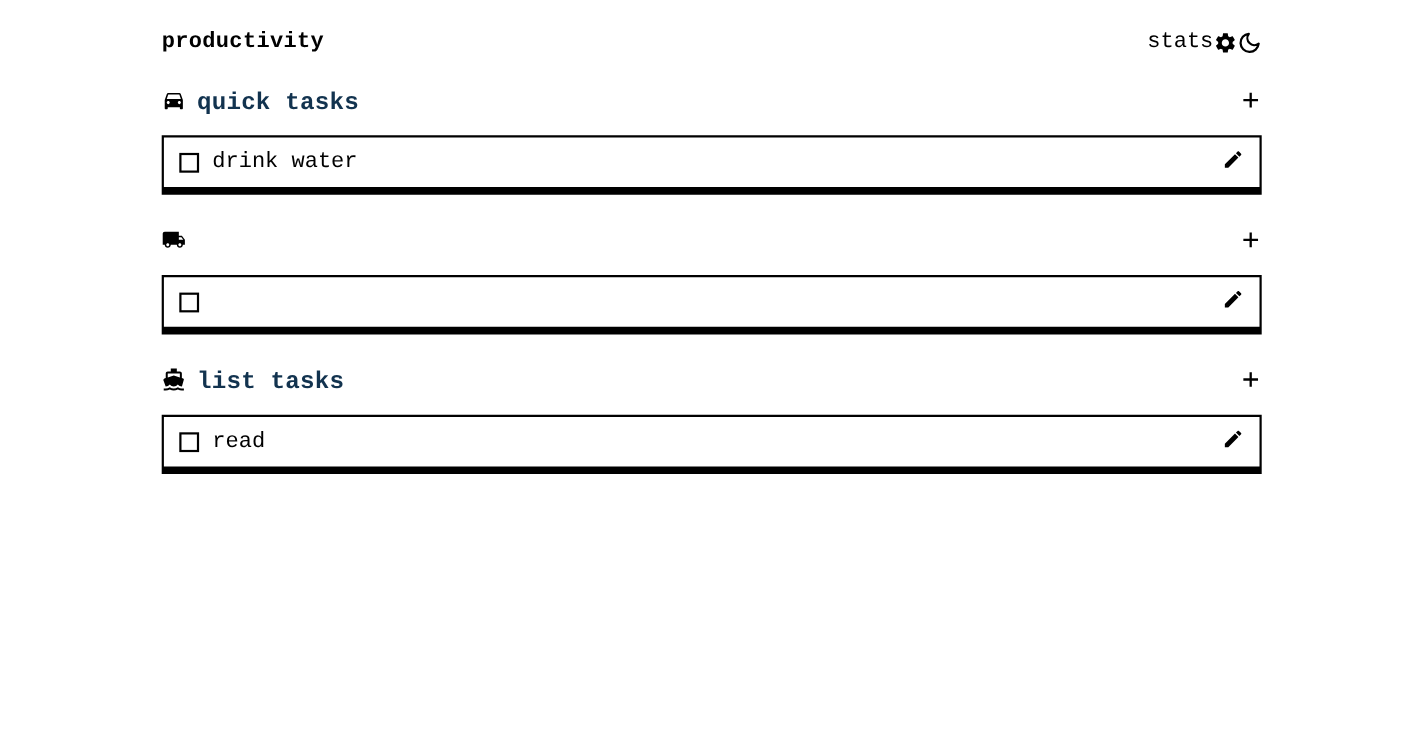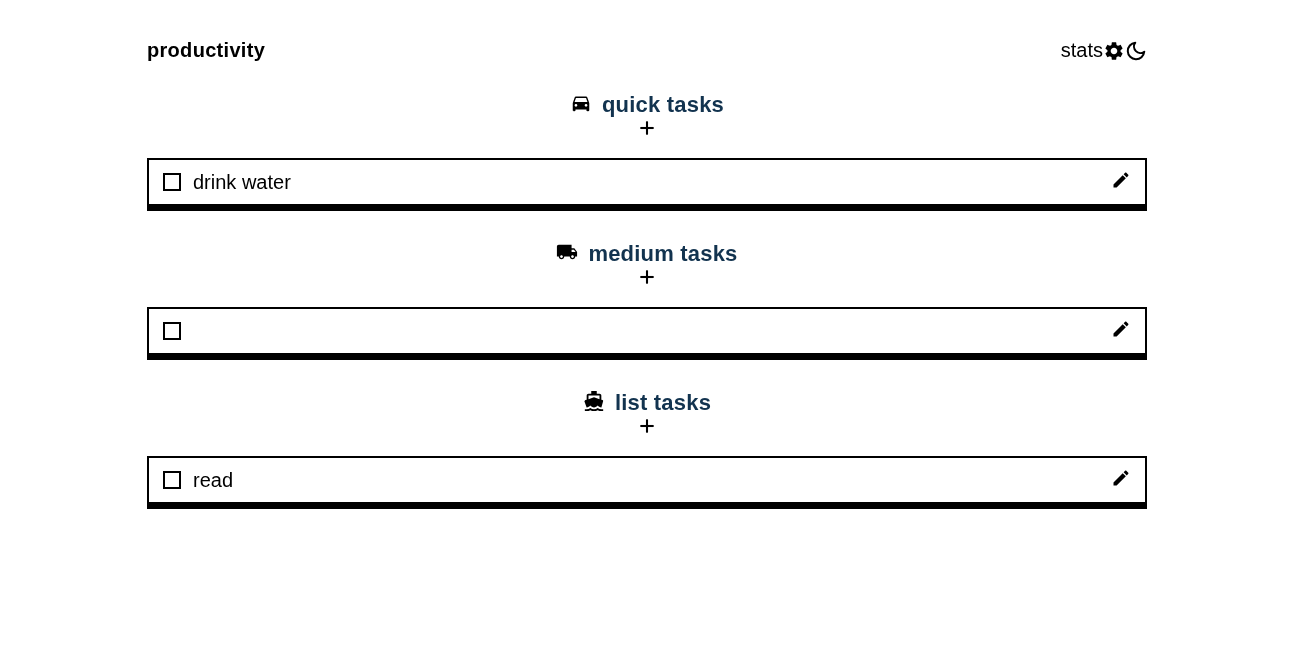--- a/index.html
+++ b/index.html
@@ -8,22 +8,23 @@
       padding: 0;
     }
     body {
       font-family: 'Segoe UI', Tahoma, Geneva, Verdana, sans-serif;
       width: 1294px;
       background: #fff;
       color: #000;
     }
     .container {
       max-width: 1000px;
-      margin: 16px auto;
+      margin: 4px auto;
       padding: 23px 0 0 0;
+      font-family: Liberation Mono, monospace;
     }
     .header {
       display: flex;
       justify-content: space-between;
       align-items: center;
       margin-bottom: 30px;
     }
     .app-title {
       font-weight: 800;
       font-size: 20px;
@@ -49,21 +50,20 @@
       height: 22px;
     }
     .section {
       margin-bottom: 30px;
     }
     .section-header {
       display: flex;
       align-items: center;
       justify-content: space-between;
       margin-bottom: 16px;
-      flex-direction: column;
     }
     .section-title-wrap {
       display: flex;
       align-items: center;
       gap: 10px;
     }
     .section-title {
       font-size: 22px;
       font-weight: 800;
       color: #12334f;
@@ -169,21 +169,20 @@
   </div>
 
   <div class="section">
     <div class="section-header">
       <div class="section-title-wrap">
         <span class="section-icon">
           <svg viewBox="0 0 24 24">
               <path d="M20 8h-3V4H3c-1.1 0-2 .9-2 2v11h2c0 1.66 1.34 3 3 3s3-1.34 3-3h6c0 1.66 1.34 3 3 3s3-1.34 3-3h2v-5l-3-4zM6 18.5c-.83 0-1.5-.67-1.5-1.5s.67-1.5 1.5-1.5 1.5.67 1.5 1.5-.67 1.5-1.5 1.5zm13.5-9l1.96 2.5H17V9.5h2.5zm-1.5 9c-.83 0-1.5-.67-1.5-1.5s.67-1.5 1.5-1.5 1.5.67 1.5 1.5-.67 1.5-1.5 1.5z"></path>
             </svg>
         </span>
-        <span class="section-title">medium tasks</span>
       </div>
       <span class="add-btn">
         <svg viewBox="0 0 24 24" fill="none" stroke="#000" stroke-width="2.5">
             <line x1="12" y1="4" x2="12" y2="20"></line>
             <line x1="4" y1="12" x2="20" y2="12"></line>
           </svg>
       </span>
     </div>
     <div class="task-card">
       <div class="task-left">

